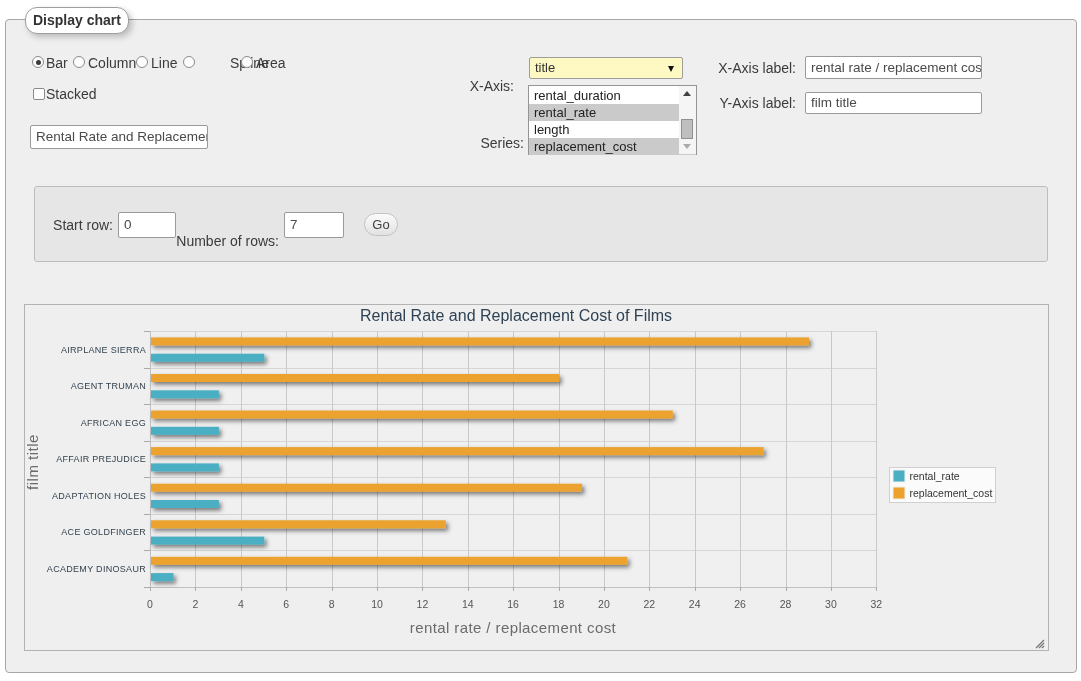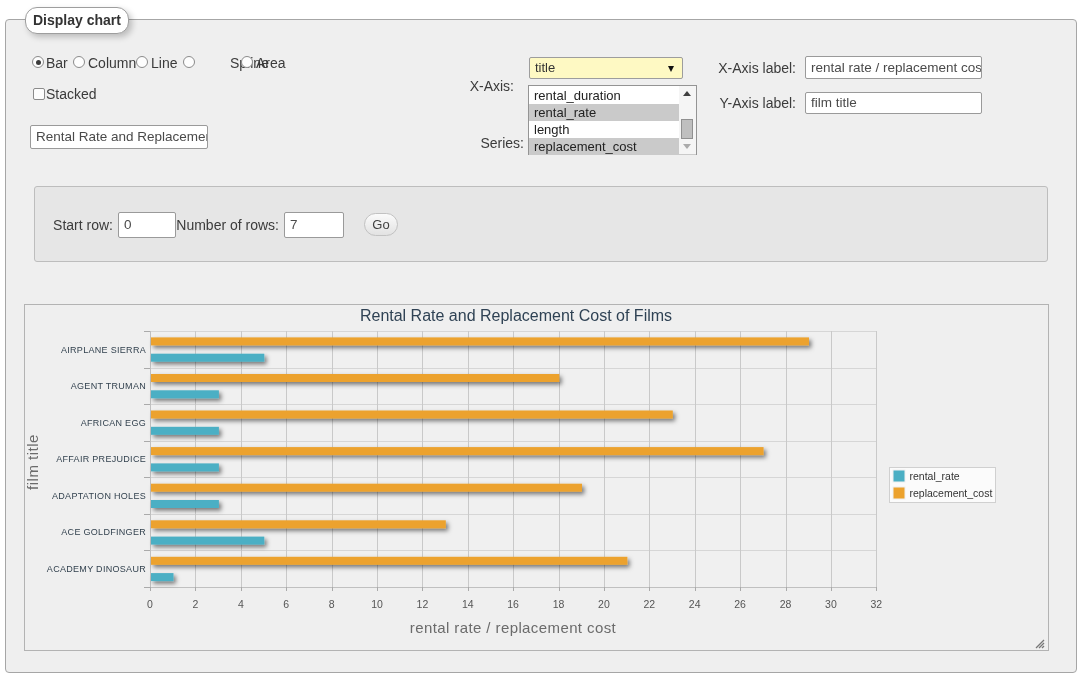--- a/index.html
+++ b/index.html
@@ -90,21 +90,21 @@
 <div class="rlbl" style="left:424px; top:135px; width:100px;">Series:</div>
 
 <div class="rlbl" style="left:696px; top:60px; width:100px;">X-Axis label:</div>
 <div class="tinput" style="left:805px; top:56px; width:177px; height:23px; line-height:21px;">rental rate / replacement cost</div>
 <div class="rlbl" style="left:696px; top:95px; width:100px;">Y-Axis label:</div>
 <div class="tinput" style="left:805px; top:92px; width:177px; height:22px; line-height:20px;">film title</div>
 
 <div class="abs" id="graybox"></div>
 <div class="rlbl" style="left:13px; top:217px; width:100px;">Start row:</div>
 <div class="tinput" style="left:118px; top:212px; width:58px; height:26px; line-height:24px; ">0</div>
-<div class="rlbl" style="left:159px; top:217px; width:120px;">Number of rows:</div>
+<div class="rlbl" style="left:159px; top:233px; width:120px;">Number of rows:</div>
 <div class="tinput" style="left:284px; top:212px; width:60px; height:26px; line-height:24px; ">7</div>
 <div class="abs" id="gobtn">Go</div>
 
 <div class="abs" id="chartbox"></div>
 <svg class="abs" id="chartsvg" style="left:25px; top:305px;" width="1023" height="345">
     <defs>
       <filter id="sh" x="-20%" y="-50%" width="160%" height="260%">
         <feDropShadow dx="2.3" dy="2.6" stdDeviation="2.2" flood-color="#000" flood-opacity="0.5"></feDropShadow>
       </filter>
     </defs>

